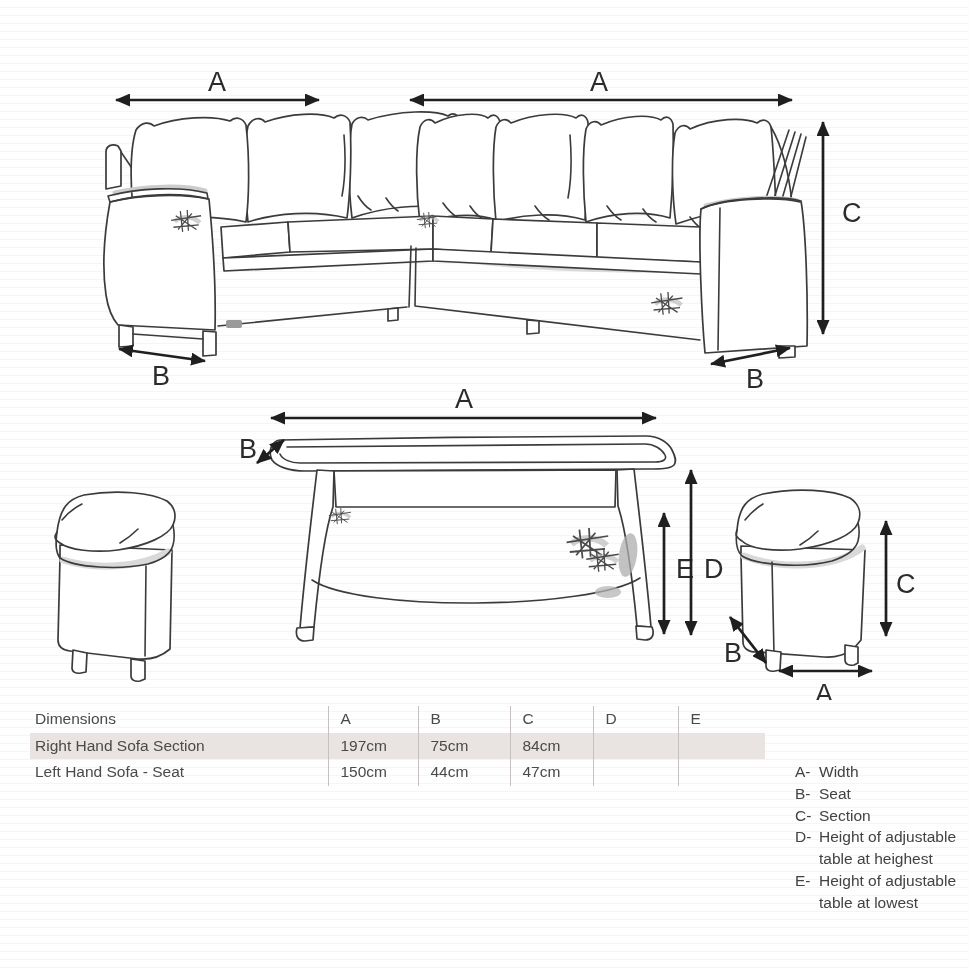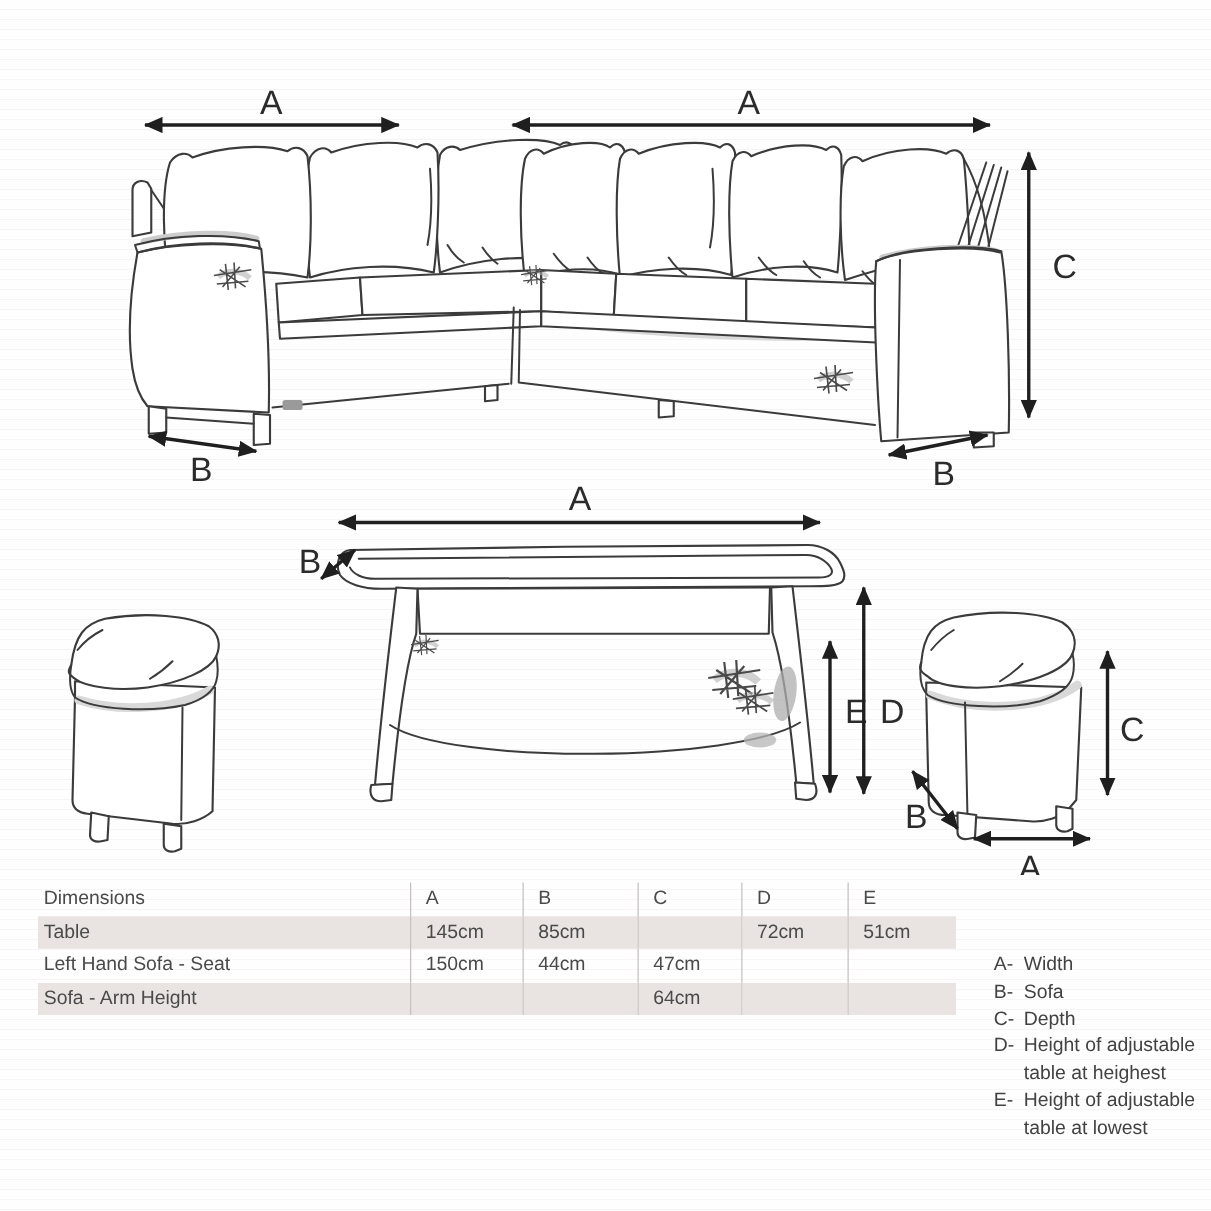--- a/index.html
+++ b/index.html
@@ -210,58 +210,50 @@
       <th>Dimensions</th>
       <th>A</th>
       <th>B</th>
       <th>C</th>
       <th>D</th>
       <th>E</th>
     </tr>
   </thead>
   <tbody>
     <tr>
-      <td>Table</td>
-      <td>145cm</td>
-      <td>85cm</td>
-      <td></td>
-      <td>72cm</td>
-      <td>51cm</td>
+      <td>Right Hand Sofa Section</td>
+      <td>197cm</td>
+      <td>75cm</td>
+      <td>84cm</td>
+      <td></td>
+      <td></td>
     </tr>
     <tr>
       <td>Left Hand Sofa - Seat</td>
       <td>150cm</td>
       <td>44cm</td>
       <td>47cm</td>
       <td></td>
       <td></td>
     </tr>
-    <tr>
-      <td>Sofa - Arm Height</td>
-      <td></td>
-      <td></td>
-      <td>64cm</td>
-      <td></td>
-      <td></td>
-    </tr>
   </tbody>
 </table>
 
 <div class="legend">
   <div class="lg-item">
     <span class="lg-key">A-</span>
     <span class="lg-text">Width</span>
   </div>
   <div class="lg-item">
     <span class="lg-key">B-</span>
-    <span class="lg-text">Sofa</span>
+    <span class="lg-text">Seat</span>
   </div>
   <div class="lg-item">
     <span class="lg-key">C-</span>
-    <span class="lg-text">Depth</span>
+    <span class="lg-text">Section</span>
   </div>
   <div class="lg-item">
     <span class="lg-key">D-</span>
     <span class="lg-text">Height of adjustable
 table at heighest</span>
   </div>
   <div class="lg-item">
     <span class="lg-key">E-</span>
     <span class="lg-text">Height of adjustable
 table at lowest</span>

